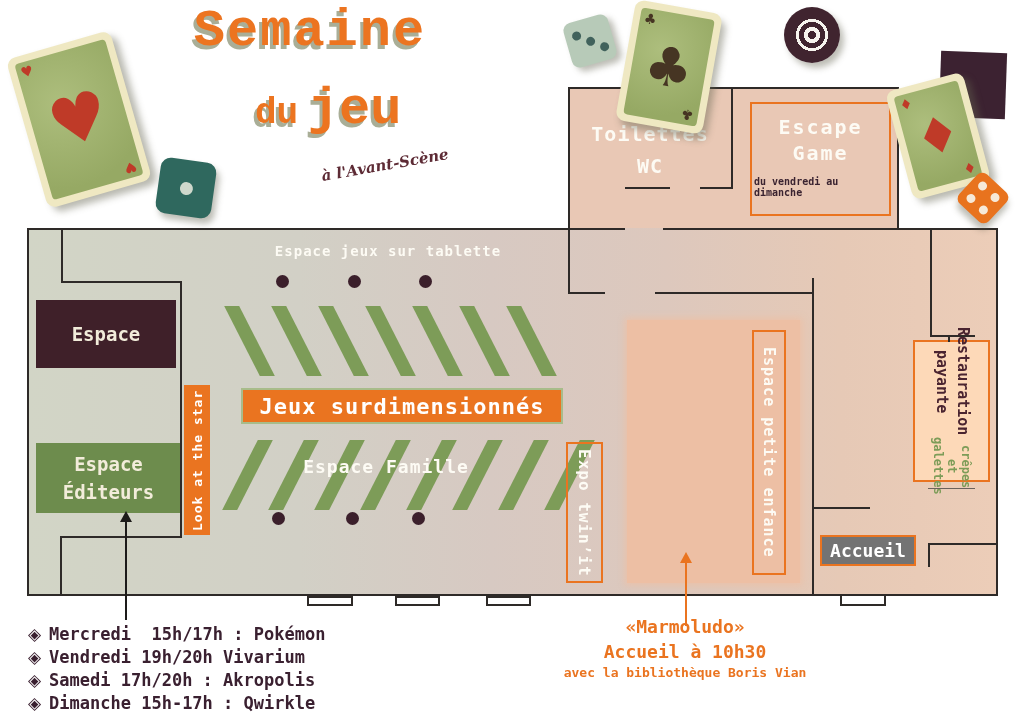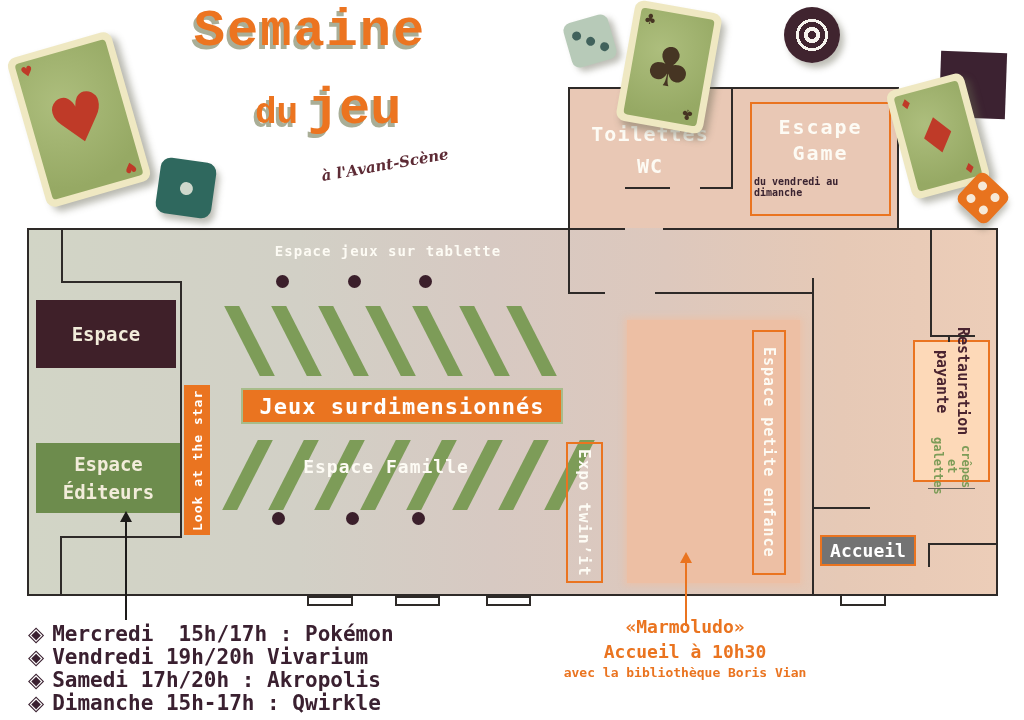--- a/index.html
+++ b/index.html
@@ -65,21 +65,21 @@
   
   .stripes { position:absolute; }
   .stripe { position:absolute; top:0; width:15px; height:70px; background:#7d9c58; }
   .dot { position:absolute; width:13px; height:13px; border-radius:50%; background:#3b1f2b; }
 
   
   .arrow-line { position:absolute; width:2px; }
   .arrow-head { position:absolute; width:0; height:0; border-left:6px solid transparent; border-right:6px solid transparent; }
 
   
-  .schedule { position:absolute; left:28px; top:623px; color:#3a2030; font-weight:bold; font-size:21px; line-height:23px; }
+  .schedule { position:absolute; left:28px; top:623px; color:#3a2030; font-weight:bold; font-size:17px; line-height:23px; }
   .schedule .row { white-space:pre; }
   .schedule .bullet { font-family:"DejaVu Sans", sans-serif; margin-right:8px; }
   .marmoludo { position:absolute; left:545px; top:616px; width:280px; text-align:center; color:#ea7420; font-weight:bold; }
   .marmoludo .m1 { font-size:18px; } .marmoludo .m2 { font-size:18px; margin-top:4px; } .marmoludo .m3 { font-size:13px; margin-top:3px; }
 
   
   .card { position:absolute; background:#efe8c2; border-radius:9px; padding:7px;
     box-shadow:5px 6px 7px rgba(100,100,80,.45); }
   .card-face { width:100%; height:100%; border-radius:4px; position:relative;
     background:radial-gradient(circle at 35% 35%, #adbe7d, #96a964 78%);

